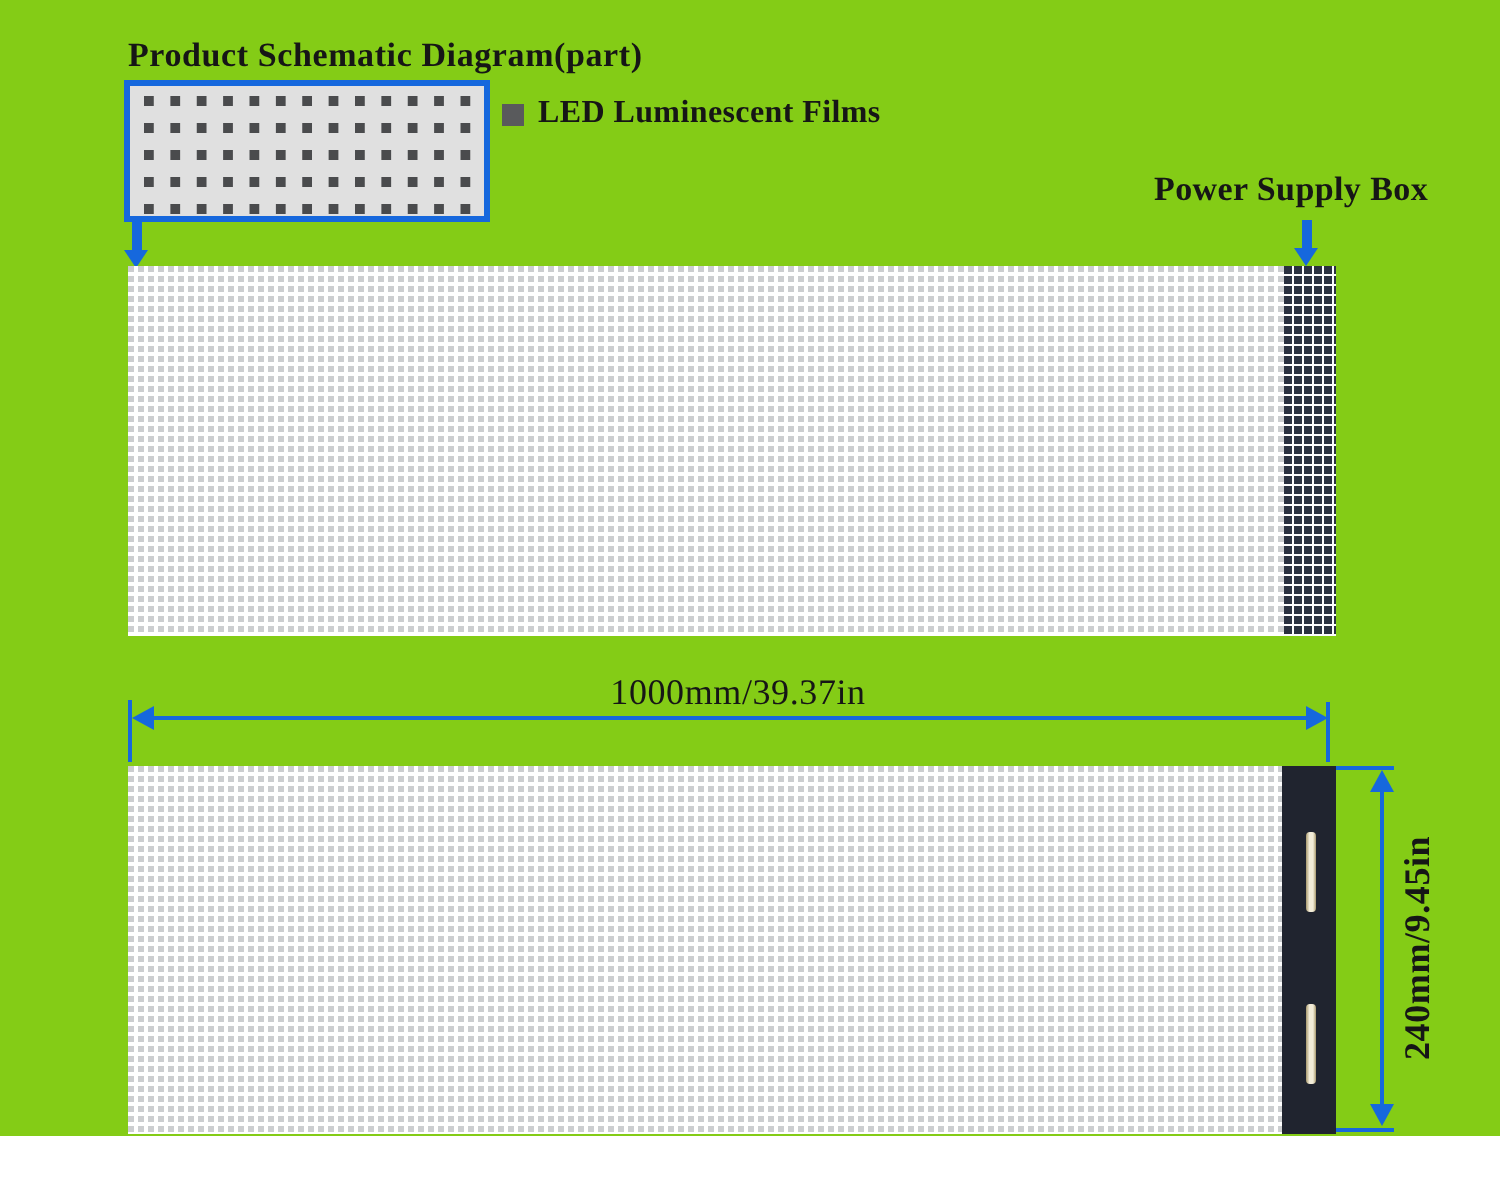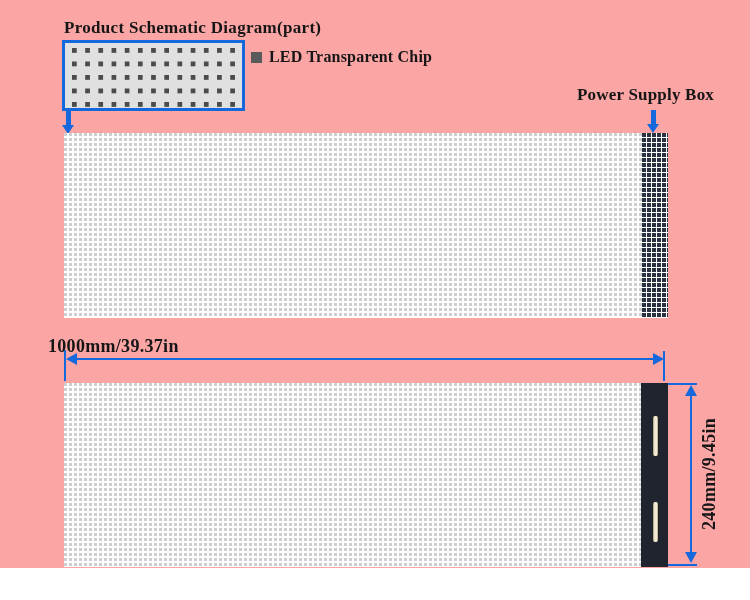--- a/index.html
+++ b/index.html
@@ -5,21 +5,21 @@
   :root{
     --blue:#1668dd;
     --ink:#161616;
     --film-dot:#ccced0;
     --chip:#4a4b4d;
     --psu-grid:#2a3140;
     --psu-box:#20242f;
   }
   *{margin:0;padding:0;box-sizing:border-box;}
   body{font-family:"Liberation Serif","DejaVu Serif",serif;background:#fff;}
-  .canvas{position:relative;width:750px;height:568px;background:#fca5a5;overflow:hidden;}
+  .canvas{position:relative;width:750px;height:568px;background:#84cc16;overflow:hidden;}
 
   .page-title{
     position:absolute;left:64px;top:18px;
     font-size:17px;font-weight:bold;color:var(--ink);letter-spacing:.3px;
   }
 
   
   .sample-box{
     position:absolute;left:62px;top:40px;width:183px;height:71px;
     border:3px solid var(--blue);
@@ -88,22 +88,22 @@
   .ext-line{position:absolute;background:var(--blue);}
   .ext-left{left:64px;top:350px;width:2px;height:31px;}
   .ext-right{left:663px;top:351px;width:2px;height:30px;}
   .dim-h{position:absolute;left:66px;top:353px;width:598px;height:12px;}
   .dim-h .line{position:absolute;left:9px;right:9px;top:5px;height:2px;background:var(--blue);}
   .dim-h .head-l,.dim-h .head-r{position:absolute;top:0;width:0;height:0;
     border-top:6px solid transparent;border-bottom:6px solid transparent;}
   .dim-h .head-l{left:0;border-right:11px solid var(--blue);}
   .dim-h .head-r{right:0;border-left:11px solid var(--blue);}
   .dim-w-label{
-    position:absolute;left:48px;top:336px;width:598px;
-    font-size:18px;font-weight:bold;color:var(--ink);letter-spacing:.3px;
+    position:absolute;left:70px;top:336px;width:598px;text-align:center;
+    font-size:18px;font-weight:normal;color:var(--ink);letter-spacing:.3px;
   }
 
   
   .tick-top{left:668px;top:383px;width:29px;height:2px;}
   .tick-bottom{left:668px;top:564px;width:29px;height:2px;}
   .dim-v{position:absolute;left:685px;top:385px;width:12px;height:178px;}
   .dim-v .line{position:absolute;top:9px;bottom:9px;left:5px;width:2px;background:var(--blue);}
   .dim-v .head-t,.dim-v .head-b{position:absolute;left:0;width:0;height:0;
     border-left:6px solid transparent;border-right:6px solid transparent;}
   .dim-v .head-t{top:0;border-bottom:11px solid var(--blue);}
@@ -124,21 +124,21 @@
 
   <div class="sample-box"></div>
 
   <div class="ptr-arrow sample-ptr">
     <span class="shaft"></span>
     <span class="head"></span>
   </div>
 
   <div class="legend-item row1">
     <span class="legend-swatch" style="background-color: rgb(89, 90, 92);"></span>
-    <span class="legend-label">LED Transparent Chip</span>
+    <span class="legend-label">LED Luminescent Films</span>
   </div>
 
   <div class="psu-callout">Power Supply Box</div>
   <div class="ptr-arrow psu-ptr">
     <span class="shaft"></span>
     <span class="head"></span>
   </div>
 
   <div class="film-panel panel-top">
     <div class="psu-strip"></div>

